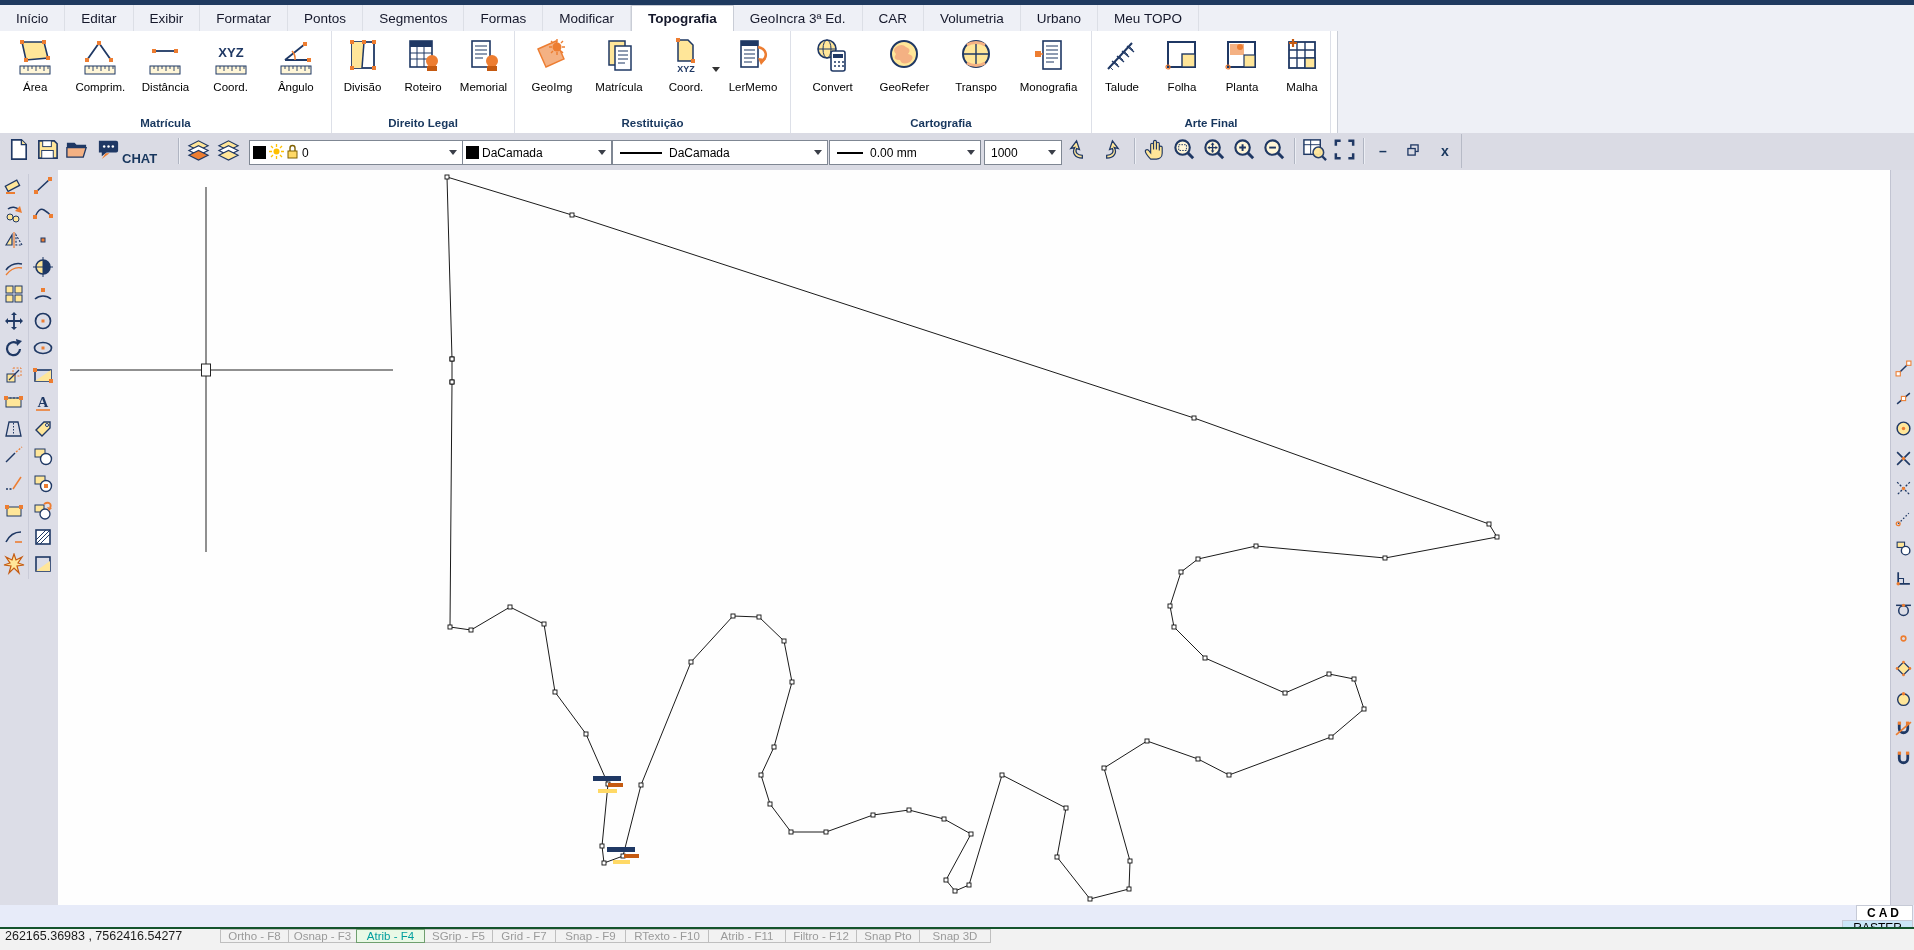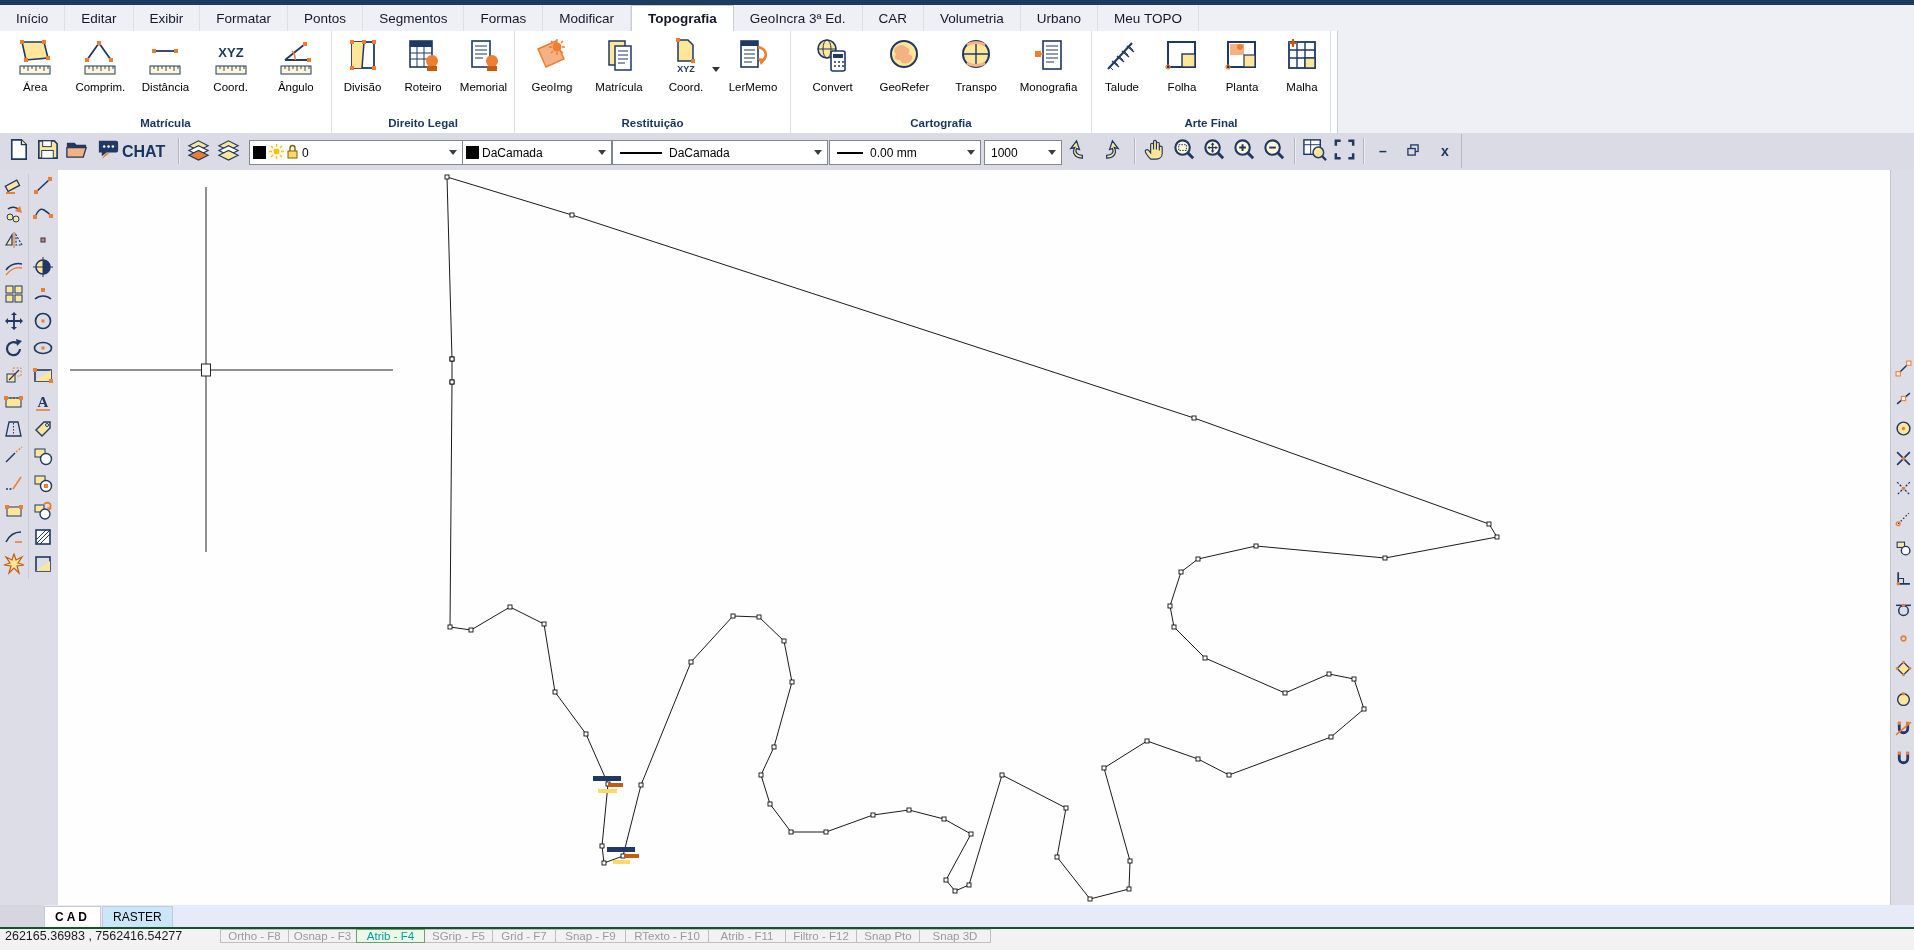--- a/index.html
+++ b/index.html
@@ -33,38 +33,38 @@
             background:#dadbe4;}
   .tb-btn{position:absolute;top:4px;width:28px;height:27px;display:flex;align-items:center;justify-content:center;cursor:default;}
   .tb-sep{position:absolute;top:4px;width:1px;height:26px;background:#b0b5c2;border-right:1px solid #eceef4;}
   .combo{position:absolute;top:6px;height:23px;background:#fff;border:1px solid #7f8793;
          display:flex;align-items:center;padding:0 3px;font-size:12px;color:#000;cursor:default;}
   .combo .cval{flex:1;white-space:nowrap;overflow:hidden;padding-left:3px;}
   .combo .chev{width:0;height:0;border-left:4px solid transparent;border-right:4px solid transparent;
                border-top:5px solid #3b3f49;margin-right:2px;}
   .swatch{width:13px;height:13px;background:#000;flex:0 0 auto;}
   .linesample{height:2px;background:#000;flex:0 0 auto;margin:0 4px;}
-  .chat-label{position:absolute;left:122px;top:9px;font-size:16px;font-weight:bold;color:#17365d;}
+  .chat-label{position:absolute;left:122px;top:17px;font-size:13px;font-weight:bold;color:#17365d;}
   .winctl{position:absolute;top:4px;width:26px;height:26px;display:flex;align-items:center;justify-content:center;
           color:#17365d;font-weight:bold;font-size:14px;cursor:default;}
   
   .workspace{position:absolute;left:0;top:170px;width:100%;height:735px;}
   .left-toolbar{position:absolute;left:0;top:0;width:58px;height:735px;background:#dcdde7;
                 border-right:1px solid #c2c4d2;}
   .lt-col{position:absolute;top:4px;width:28px;display:flex;flex-direction:column;}
   .lt-col.c1{left:0;border-right:1px solid #c9cbd8;}
   .lt-col.c2{left:29px;}
   .mini-btn{width:28px;height:27px;display:flex;align-items:center;justify-content:center;cursor:default;}
   .right-toolbar{position:absolute;left:1890px;top:0;width:24px;height:735px;background:#dcdde7;
                  border-left:1px solid #c2c4d2;}
   .rt-btn{position:absolute;left:2px;width:20px;height:20px;display:flex;align-items:center;justify-content:center;cursor:default;}
   #canvas-svg{position:absolute;left:58px;top:0;background:#fefefe;cursor:crosshair;}
   
   .bottomtabs{position:absolute;left:0;top:905px;width:100%;height:22px;background:#e7ebf9;
-              display:flex;align-items:flex-end;}
+              display:flex;align-items:flex-end;flex-direction:column;}
   .bt-stub{width:44px;height:22px;background:#d6d6e0;}
   .btab{height:20px;display:flex;align-items:center;padding:0 10px;font-size:12px;color:#000;
         margin-right:1px;cursor:default;border:1px solid #c6cad6;border-bottom:none;}
   .btab.active{background:#fff;font-weight:bold;letter-spacing:3px;}
   .btab.raster{background:#cbe6f8;}
   
   .statusbar{position:absolute;left:0;top:927px;width:100%;height:23px;background:#f2f2f2;
              border-top:2px solid #14532d;display:flex;align-items:flex-start;font-size:11.5px;}
   .coords{width:216px;display:flex;align-items:center;padding-left:5px;color:#1b1b1b;font-size:12.5px;white-space:nowrap;}
   .toggle{display:flex;align-items:center;justify-content:center;color:#9a9a9a;

